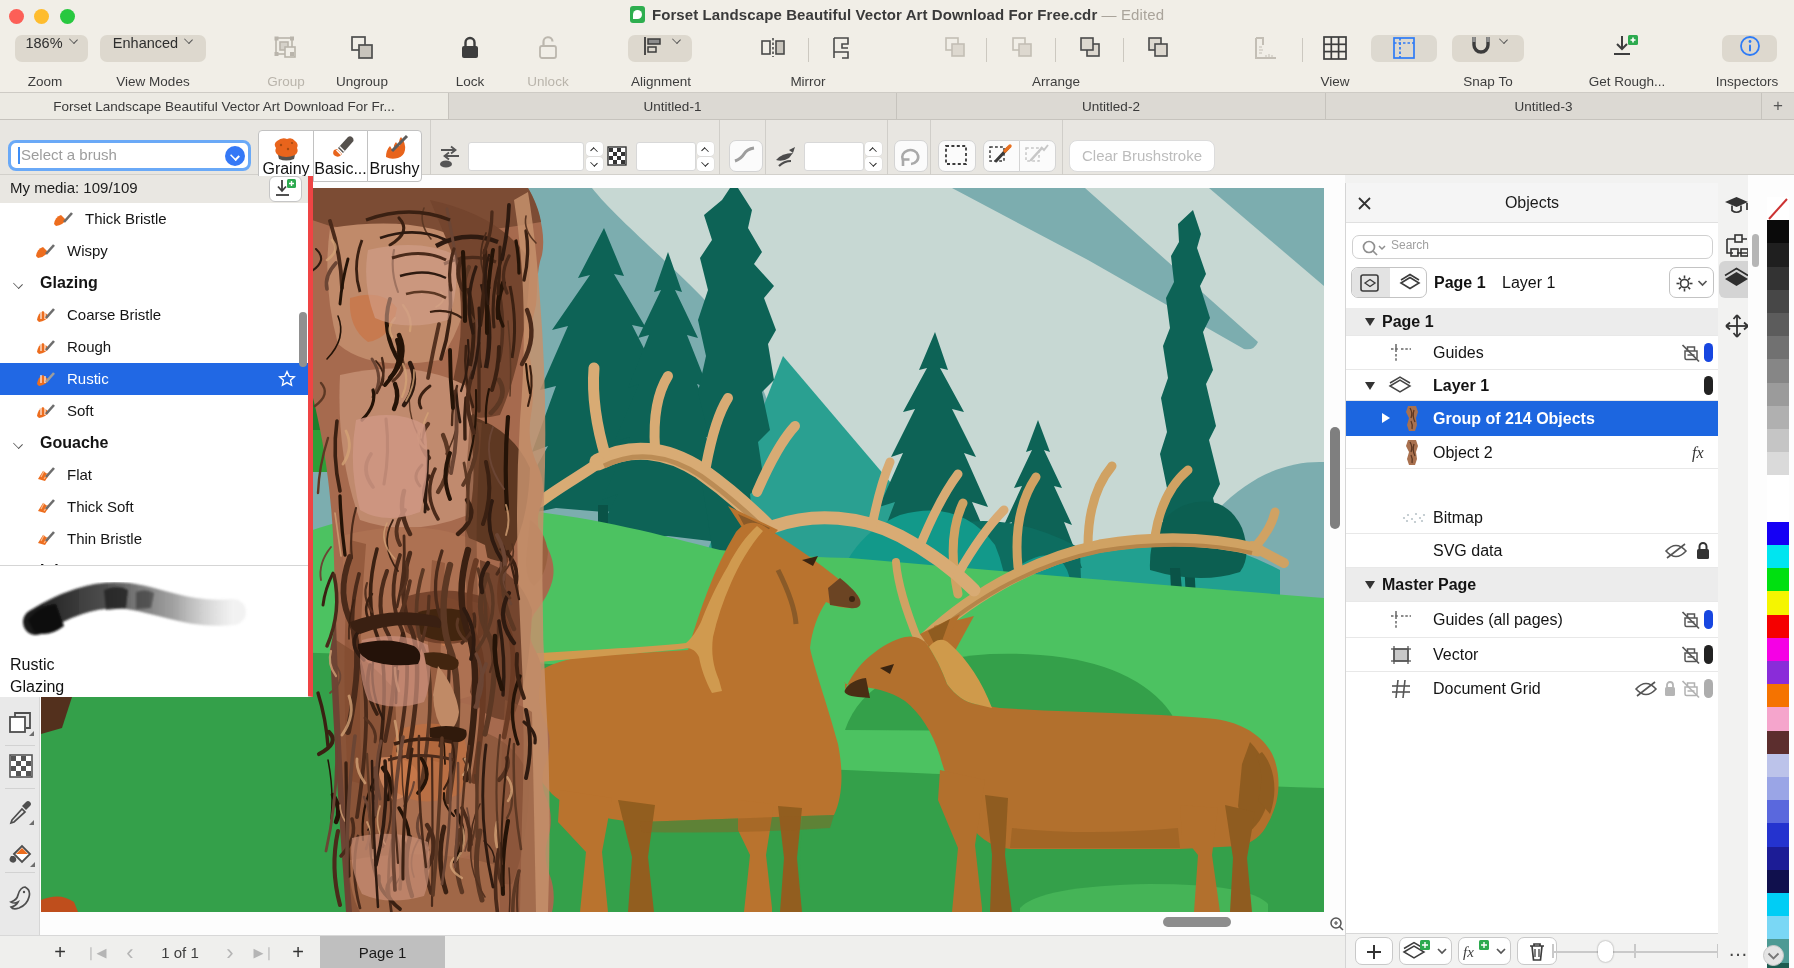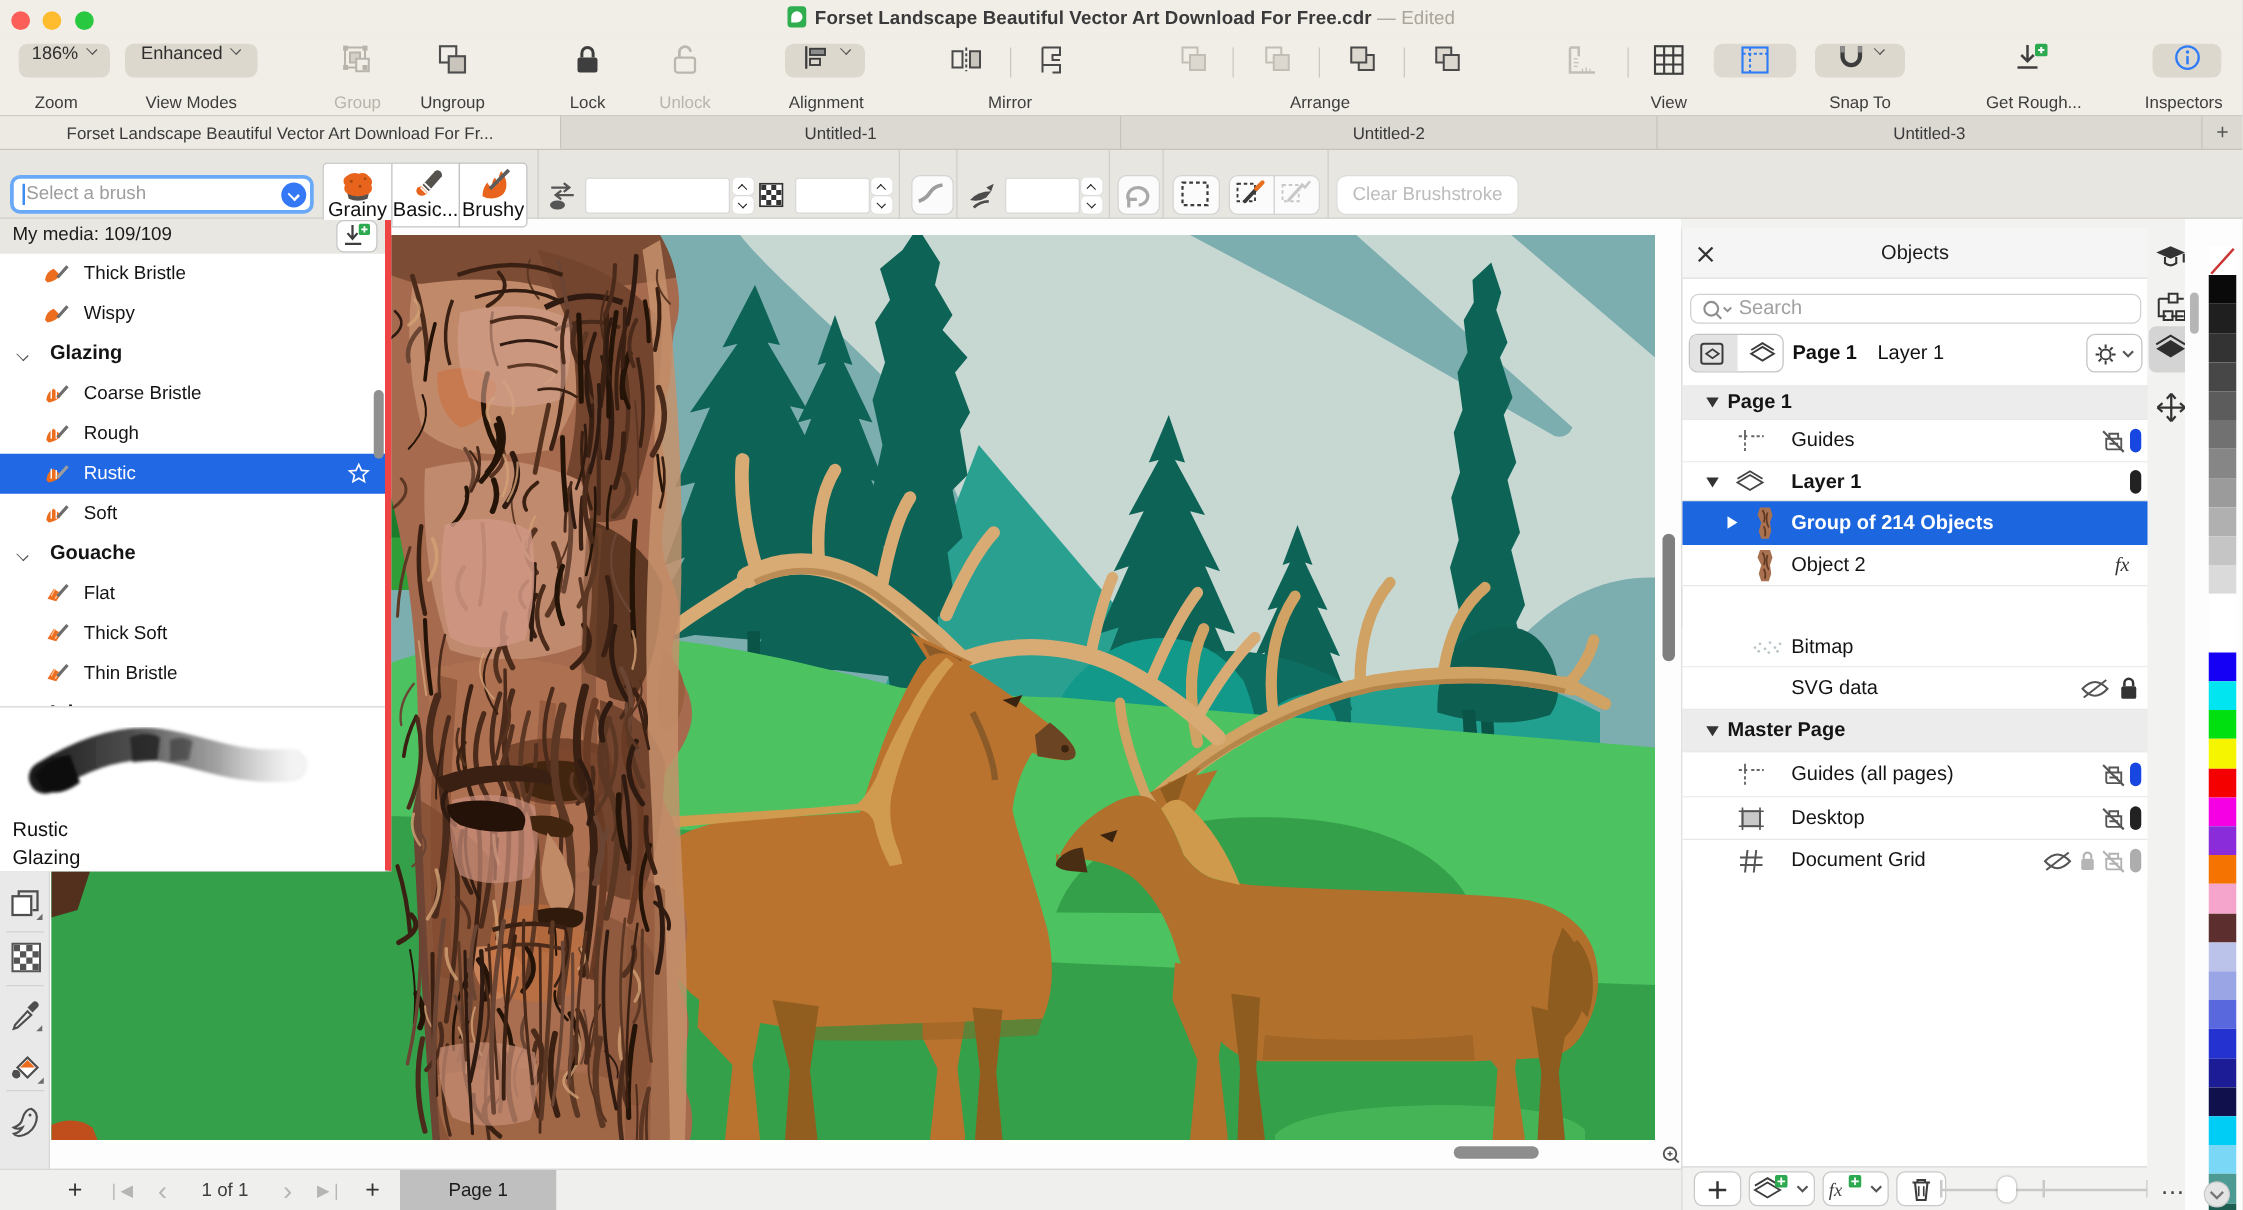--- a/index.html
+++ b/index.html
@@ -77,21 +77,21 @@
 #media-preview { position:absolute; left:0; top:390px; width:100%; height:132px; background:#fff; border-top:1px solid #d5d5d5; }
 #media-preview .t1 { position:absolute; left:10px; top:90px; font-size:16px; color:#111; }
 #media-preview .t2 { position:absolute; left:10px; top:112px; font-size:16px; color:#111; }
 
 
 #right-zone { left:1345px; top:175px; width:449px; height:793px; background:#f2f2f1; }
 #objects-panel { left:1345px; top:183px; width:373px; height:752px; background:#fff; border-left:1px solid #d5d5d5; }
 #obj-title { position:absolute; left:0; top:0; width:100%; height:40px; background:#f5f5f5; border-bottom:1px solid #e0e0e0; }
 #obj-title .t { position:absolute; width:100%; text-align:center; top:11px; font-size:16px; color:#1b1b1b; }
 #obj-search { position:absolute; left:6px; top:52px; width:361px; height:24px; background:#fff; border:1px solid #d0d0d0; border-radius:7px; }
-#obj-search .ph { position:absolute; left:38px; top:2px; font-size:16px; color:#a0a0a0; }
+#obj-search .ph { position:absolute; left:38px; top:2px; font-size:12px; color:#a0a0a0; }
 .orow { position:absolute; left:0; width:373px; height:33px; font-size:16px; color:#141414; line-height:33px; border-bottom:1px solid #e8e8e8; background:#fff; }
 .orow.grp { background:#ececec; font-weight:bold; }
 .orow.sel { background:#1c66e0; color:#fff; font-weight:bold; border-bottom:none; }
 .otxt { position:absolute; left:87px; white-space:nowrap; }
 .pill-ind { position:absolute; left:358px; top:7px; width:9px; height:19px; border-radius:4.5px; }
 .tri-r { position:absolute; left:36px; top:11px; width:0; height:0; border-left:8px solid #222; border-top:5.5px solid transparent; border-bottom:5.5px solid transparent; }
 .tri-d { position:absolute; left:19px; top:13px; width:0; height:0; border-top:8px solid #333; border-left:5.5px solid transparent; border-right:5.5px solid transparent; }
 #obj-bottom { left:1345px; top:933px; width:373px; height:35px; background:#f2f2f1; border-top:1px solid #d8d8d8; border-left:1px solid #d5d5d5; }
 .obtn { position:absolute; top:3px; height:28px; background:#fff; border:1px solid #c9c9c9; border-radius:7px; }
 
@@ -538,21 +538,21 @@
     <div style="position:absolute; left:5px; top:697px; width:30px; height:1px; background:#d2d2d2;"></div>
     <svg style="position:absolute; left:9px; top:710px;" width="24" height="26" viewBox="0 0 24 26">
         <path d="M16 2 q6 3 4 10 q-2 8-10 11 q-6 2-8-1 q5-1 7-5 q-4 2-7 0 q6-2 7-7 q1-4 3-6 q2-2 4-2z" fill="none" stroke="#4e4e4e" stroke-width="1.7"></path>
         <circle cx="15" cy="7" r="1.2" fill="#4e4e4e"></circle>
       </svg>
   </div>
 
   <div class="abs" id="media-panel">
     <div id="media-head">My media: 109/109</div>
     <div id="media-list">
-      <div class="mrow" style="top:0;">
+      <div class="mrow" style="top:0;margin-left:18px;">
           <svg class="bicon" viewBox="0 0 22 22">
             <path d="M2 16 q1-7 7-9 l5 5 q-3 5-10 6z" fill="#ed6d1e"></path>
             <line x1="12" y1="14" x2="20" y2="5" stroke="#6d6d6d" stroke-width="2.6"></line>
           </svg>
           <span class="nm">Thick Bristle</span>
         </div>
       <div class="mrow" style="top:32px;">
           <svg class="bicon" viewBox="0 0 22 22">
             <path d="M2 16 q1-7 7-9 l5 5 q-3 5-10 6z" fill="#ed6d1e"></path>
             <line x1="12" y1="14" x2="20" y2="5" stroke="#6d6d6d" stroke-width="2.6"></line>
@@ -799,21 +799,21 @@
     <div class="orow" style="top:455px; height:34px; line-height:34px;">
       <svg style="position:absolute; left:44px; top:7px;" width="22" height="20" viewBox="0 0 22 20">
           <rect x="4" y="4" width="14" height="12" fill="#c9c9c9" stroke="#555" stroke-width="1.5"></rect>
           <g stroke="#555" stroke-width="1.3">
             <line x1="1" y1="4" x2="21" y2="4"></line>
             <line x1="1" y1="16" x2="21" y2="16"></line>
             <line x1="4" y1="1" x2="4" y2="19"></line>
             <line x1="18" y1="1" x2="18" y2="19"></line>
           </g>
         </svg>
-      <span class="otxt">Desktop</span>
+      <span class="otxt">Vector</span>
       <svg style="position:absolute; left:334px; top:7px;" width="22" height="20" viewBox="0 0 22 20">
           <path d="M5 8 h12 v7 a1.5 1.5 0 0 1 -1.5 1.5 h-9 a1.5 1.5 0 0 1 -1.5 -1.5z M7.5 8 V4 h7 v4 M7.5 12 h7" fill="none" stroke="#555" stroke-width="1.5"></path>
           <line x1="2.5" y1="2" x2="19" y2="18.5" stroke="#555" stroke-width="1.7"></line>
         </svg>
       <span class="pill-ind" style="background:#222; top:7px;"></span>
     </div>
     <div class="orow" style="top:489px; height:33px; line-height:33px; border-bottom:none;">
       <svg style="position:absolute; left:45px; top:7px;" width="20" height="20" viewBox="0 0 20 20">
           <g stroke="#555" stroke-width="1.6">
             <line x1="7" y1="1" x2="5" y2="19"></line>

